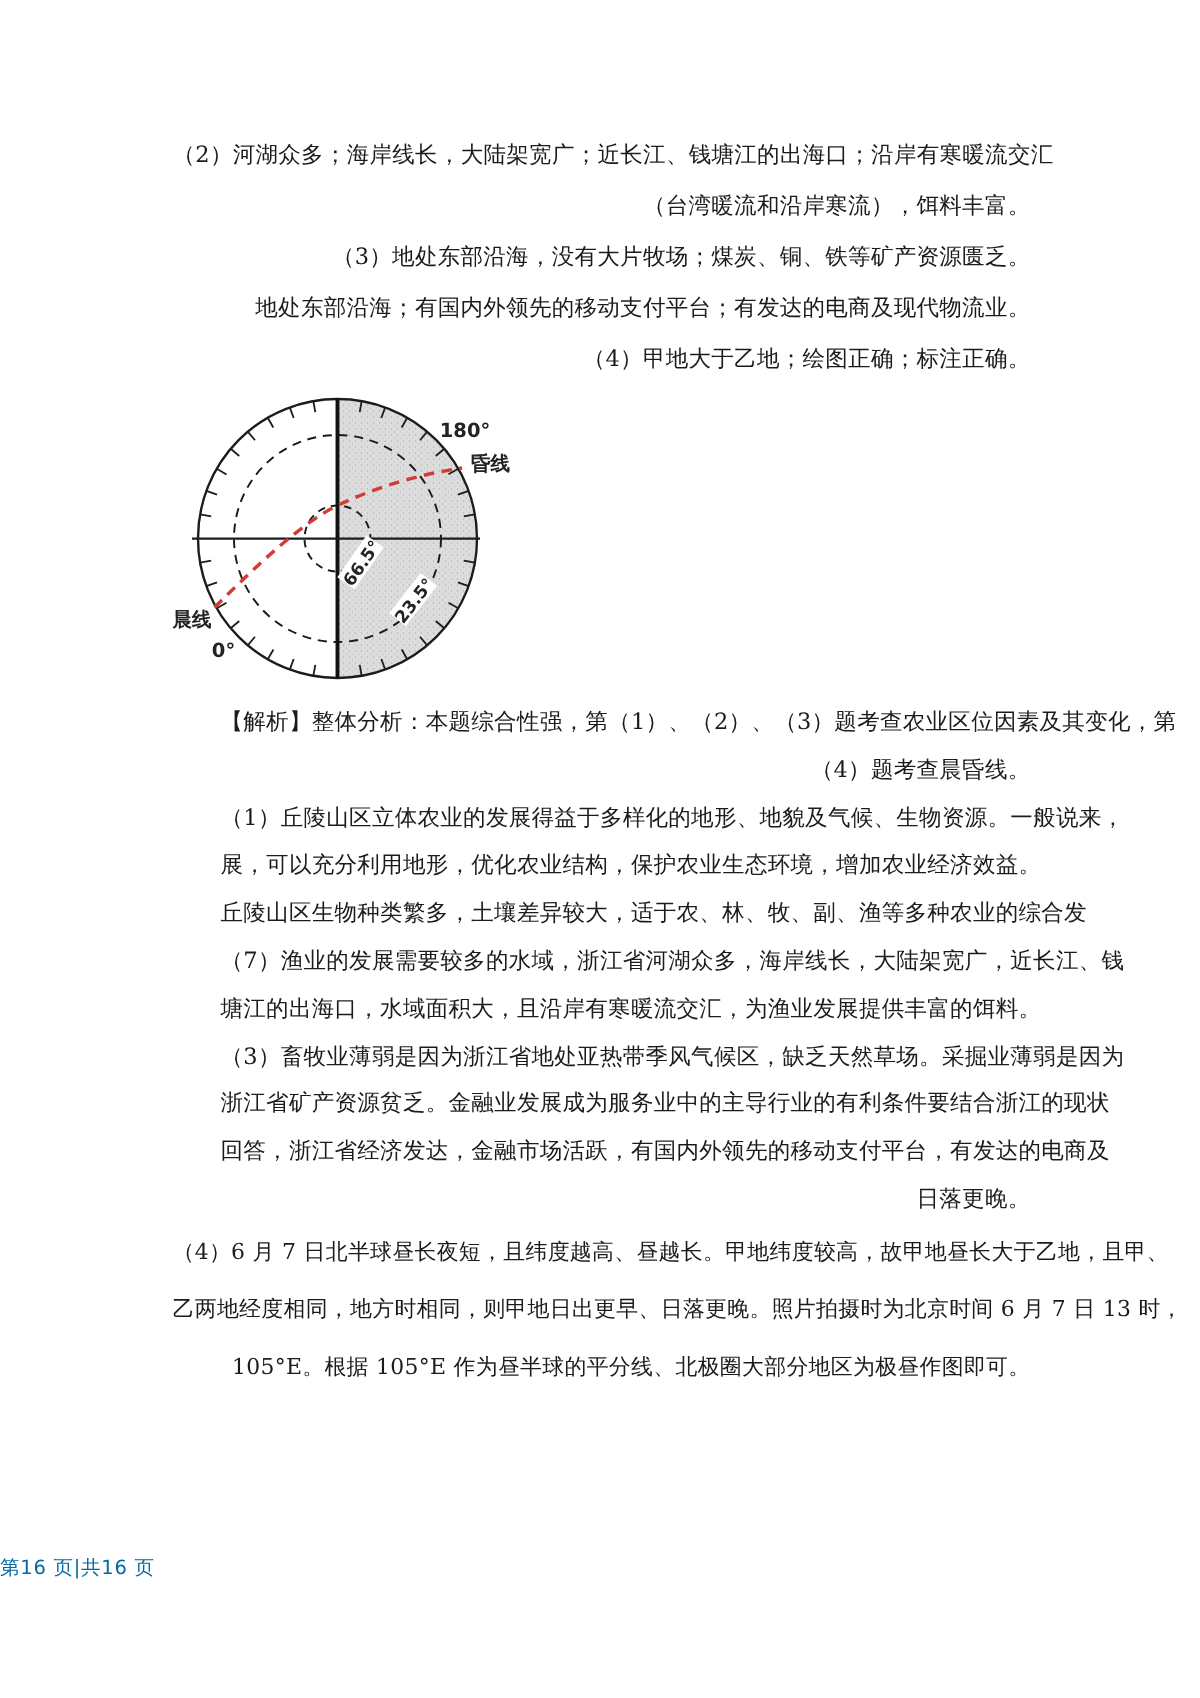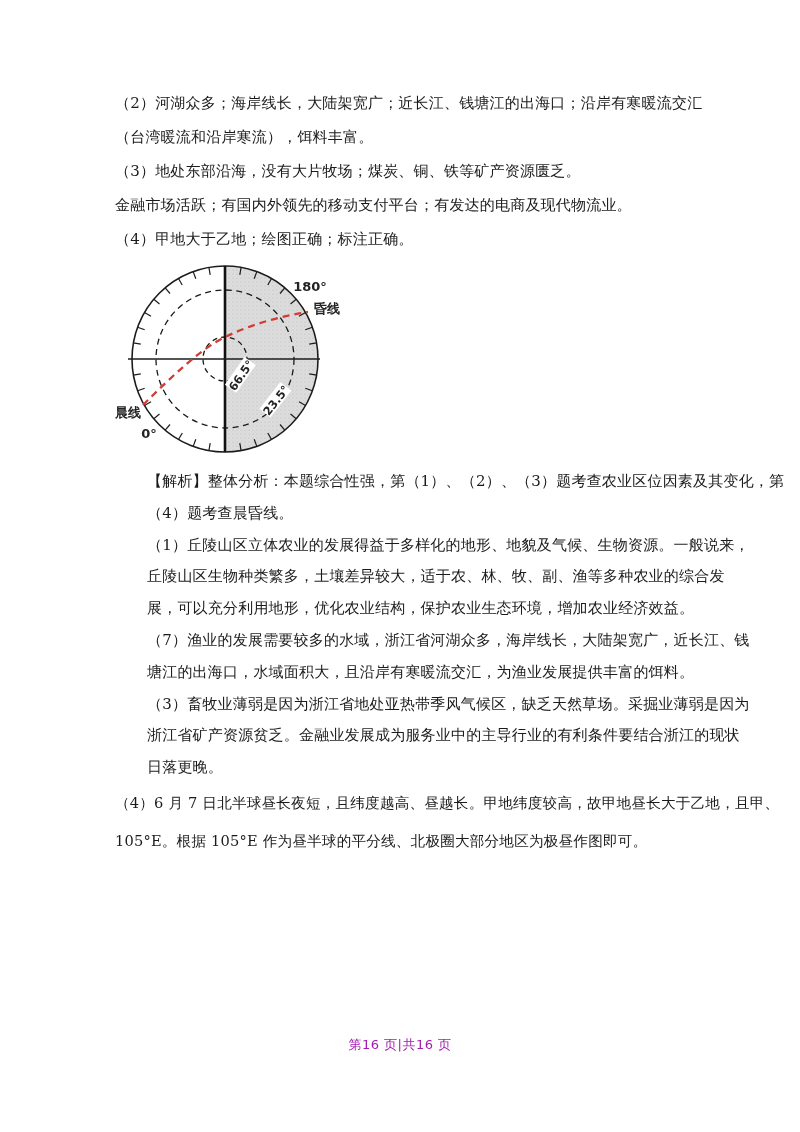--- a/index.html
+++ b/index.html
@@ -6,48 +6,48 @@
   body{
     width:800px;height:1132px;position:relative;background:#ffffff;
     font-family:"DejaVu Serif","Liberation Serif",serif;
     color:#1b1b1b;overflow:hidden;
   }
   .content{
     position:absolute;left:115px;top:86px;width:572px;
   }
   .line{
     margin:0;font-size:15px;line-height:34px;letter-spacing:0.2px;
-    white-space:nowrap;color:#1b1b1b;
+    white-space:nowrap;color:#1b1b1b;text-align:right;
   }
   .analysis .line{line-height:31.8px;margin-left:32px;}
   .q4 .line{line-height:38.5px;font-size:14.6px;}
   .figure{
     position:relative;width:235px;height:202px;margin:3px 0 5px 0;font-weight:bold;
   }
   .figure svg{display:block;}
   .footer{
-    position:absolute;left:0;top:1036px;width:800px;text-align:center;
+    position:absolute;left:0;top:1036px;width:800px;text-align:left;
     font-family:"DejaVu Sans","Liberation Sans",sans-serif;
-    font-size:13px;color:#a21caf;letter-spacing:0.5px;
+    font-size:13px;color:#0369a1;letter-spacing:0.5px;
   }
   svg text{
     font-family:"DejaVu Sans","Liberation Sans",sans-serif;
     fill:#232323;
   }
 </style>
 </head>
 <body>
 
 <div class="content">
 
   <div>
     <p class="line">（2）河湖众多；海岸线长，大陆架宽广；近长江、钱塘江的出海口；沿岸有寒暖流交汇</p>
     <p class="line">（台湾暖流和沿岸寒流），饵料丰富。</p>
     <p class="line">（3）地处东部沿海，没有大片牧场；煤炭、铜、铁等矿产资源匮乏。</p>
-    <p class="line">金融市场活跃；有国内外领先的移动支付平台；有发达的电商及现代物流业。</p>
+    <p class="line">地处东部沿海；有国内外领先的移动支付平台；有发达的电商及现代物流业。</p>
     <p class="line">（4）甲地大于乙地；绘图正确；标注正确。</p>
   </div>
 
   <div class="figure">
     <svg width="235" height="202" viewBox="115 258 235 202" xmlns="http://www.w3.org/2000/svg">
       <defs>
         <pattern id="stipple" width="4" height="4" patternUnits="userSpaceOnUse">
           <rect width="4" height="4" fill="#dddddd"></rect>
           <circle cx="1" cy="1" r="0.55" fill="#b2b2b2"></circle>
           <circle cx="3" cy="3" r="0.45" fill="#c4c4c4"></circle>
@@ -119,29 +119,31 @@
         <rect x="-17" y="-9" width="34" height="14" fill="#ffffff"></rect>
         <text x="0" y="3" font-size="11.5" text-anchor="middle">23.5°</text>
       </g>
     </svg>
   </div>
 
   <div class="analysis">
     <p class="line">【解析】整体分析：本题综合性强，第（1）、（2）、（3）题考查农业区位因素及其变化，第</p>
     <p class="line">（4）题考查晨昏线。</p>
     <p class="line">（1）丘陵山区立体农业的发展得益于多样化的地形、地貌及气候、生物资源。一般说来，</p>
+    <p class="line">展，可以充分利用地形，优化农业结构，保护农业生态环境，增加农业经济效益。</p>
     <p class="line">丘陵山区生物种类繁多，土壤差异较大，适于农、林、牧、副、渔等多种农业的综合发</p>
-    <p class="line">展，可以充分利用地形，优化农业结构，保护农业生态环境，增加农业经济效益。</p>
     <p class="line">（7）渔业的发展需要较多的水域，浙江省河湖众多，海岸线长，大陆架宽广，近长江、钱</p>
     <p class="line">塘江的出海口，水域面积大，且沿岸有寒暖流交汇，为渔业发展提供丰富的饵料。</p>
     <p class="line">（3）畜牧业薄弱是因为浙江省地处亚热带季风气候区，缺乏天然草场。采掘业薄弱是因为</p>
     <p class="line">浙江省矿产资源贫乏。金融业发展成为服务业中的主导行业的有利条件要结合浙江的现状</p>
+    <p class="line">回答，浙江省经济发达，金融市场活跃，有国内外领先的移动支付平台，有发达的电商及</p>
     <p class="line">日落更晚。</p>
   </div>
 
   <div class="q4">
     <p class="line">（4）6 月 7 日北半球昼长夜短，且纬度越高、昼越长。甲地纬度较高，故甲地昼长大于乙地，且甲、</p>
+    <p class="line">乙两地经度相同，地方时相同，则甲地日出更早、日落更晚。照片拍摄时为北京时间 6 月 7 日 13 时，</p>
     <p class="line">105°E。根据 105°E 作为昼半球的平分线、北极圈大部分地区为极昼作图即可。</p>
   </div>
 
 </div>
 
 <div class="footer">第16 页|共16 页</div>
 
 </body></html>

